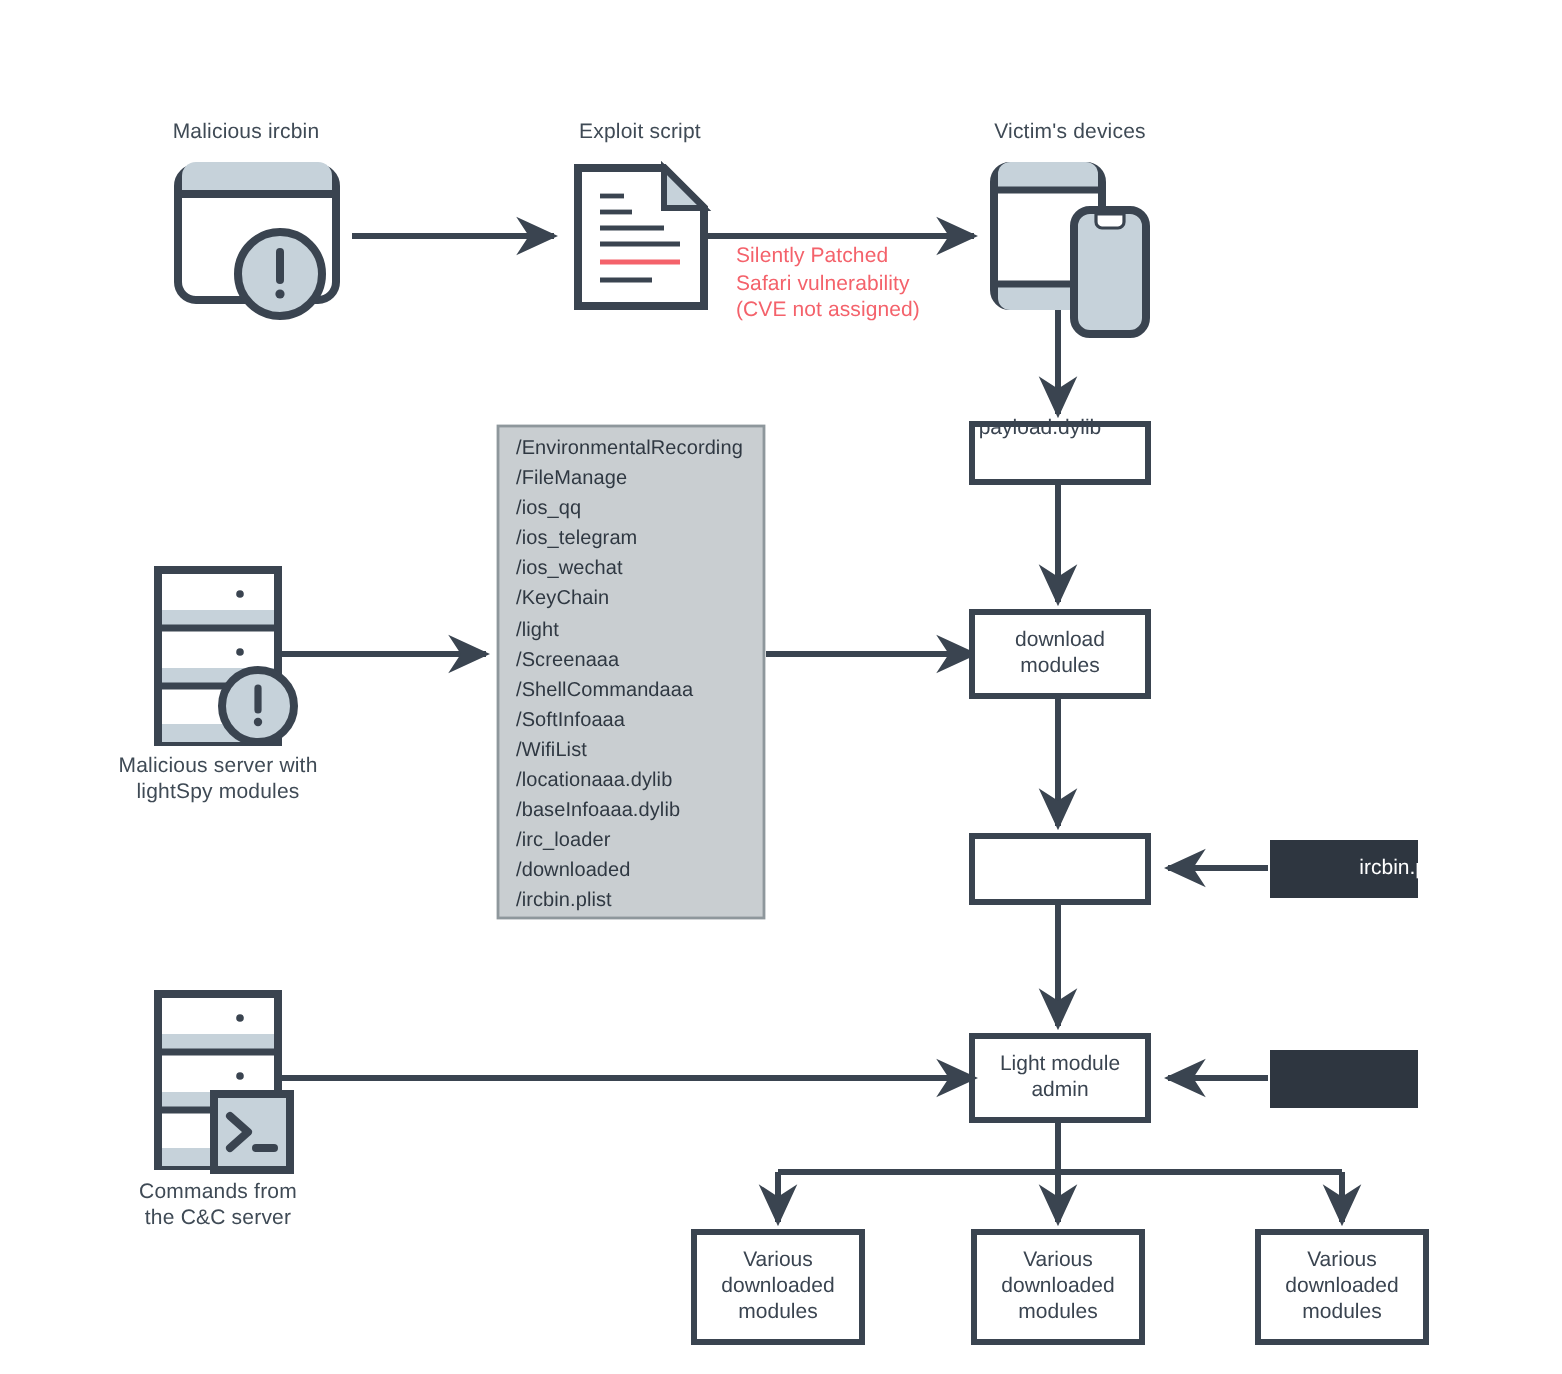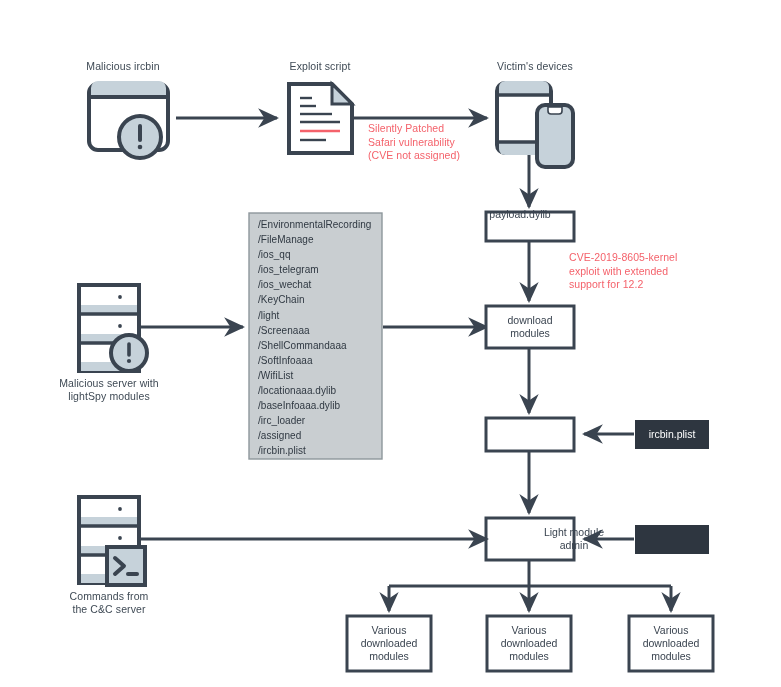--- a/index.html
+++ b/index.html
@@ -50,20 +50,21 @@
     line-height: 13px;
     text-align: center;
     color: #3a4450;
     white-space: pre-line;
     display: flex;
     align-items: center;
     justify-content: center;
   }
   .darktext {
     color: #ffffff;
+    padding-left: 31px;
   }
   .modlist {
     position: absolute;
     font-size: 10px;
     line-height: 15.1px;
     color: #2f3842;
     letter-spacing: .05px;
   }
   .modlist div { white-space: pre; }
 </style>
@@ -194,48 +195,45 @@
   <div class="lbl" style="left:252px; top:60px; width:136px;">Exploit script</div>
   <div class="lbl" style="left:465px; top:60px; width:140px;">Victim's devices</div>
   <div class="lbl" style="left:39px; top:590px; width:140px;">Commands from
 the C&amp;C server</div>
   <div class="lbl" style="left:39px; top:377px; width:140px;">Malicious server with
 lightSpy modules</div>
 
   <div class="note" style="left:368px; top:122px; width:160px;">Silently Patched
 Safari vulnerability
 (CVE not assigned)</div>
-  <div class="note" style="left:569px; top:251px; width:170px;">CVE-2019-8605-kernel
-exploit with extended
-support for 12.2</div>
 
   <div class="modlist" style="left:258px; top:217px;">
     <div>/EnvironmentalRecording</div>
     <div>/FileManage</div>
     <div>/ios_qq</div>
     <div>/ios_telegram</div>
     <div>/ios_wechat</div>
     <div>/KeyChain</div>
     <div>/light</div>
     <div>/Screenaaa</div>
     <div>/ShellCommandaaa</div>
     <div>/SoftInfoaaa</div>
     <div>/WifiList</div>
     <div>/locationaaa.dylib</div>
     <div>/baseInfoaaa.dylib</div>
     <div>/irc_loader</div>
-    <div>/assigned</div>
+    <div>/downloaded</div>
     <div>/ircbin.plist</div>
   </div>
 
   <div class="boxtext" style="left:486px; top:200px; width:68px; height:29px;">payload.dylib</div>
   <div class="boxtext" style="left:486px; top:306px; width:88px; height:42px;border-radius:17px;">download
 modules</div>
   <div class="boxtext darktext" style="left:635px; top:420px; width:74px; height:29px;">ircbin.plist</div>
-  <div class="boxtext" style="left:486px; top:518px; width:88px; height:42px;margin-left:44px;">Light module
+  <div class="boxtext" style="left:486px; top:518px; width:88px; height:42px;">Light module
 admin</div>
   <div class="boxtext darktext" style="left:635px; top:502px; width:74px; height:29px;">Init.db</div>
   <div class="boxtext" style="left:347px; top:616px; width:84px; height:55px;">Various
 downloaded
 modules</div>
   <div class="boxtext" style="left:487px; top:616px; width:84px; height:55px;">Various
 downloaded
 modules</div>
   <div class="boxtext" style="left:629px; top:616px; width:84px; height:55px;">Various
 downloaded

